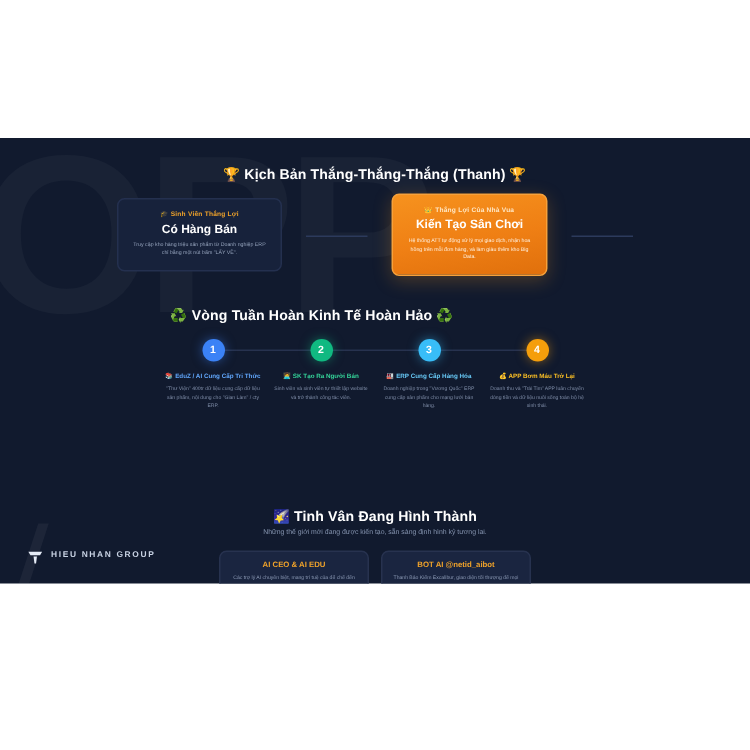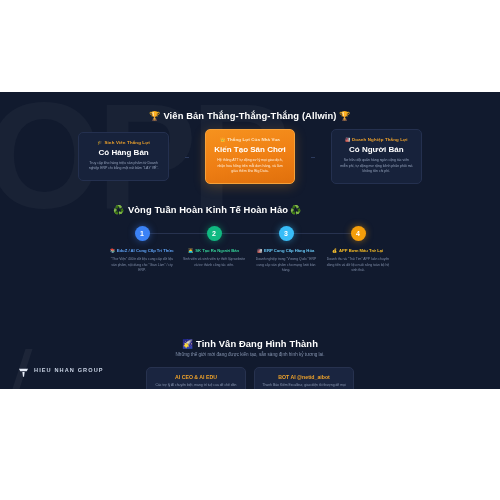--- a/index.html
+++ b/index.html
@@ -278,21 +278,21 @@
 
 <div id="canvas">
   <div id="panel">
 
     <div class="watermark">OPP</div>
     <div class="wm-swoosh"></div>
 
     <div id="sec1">
       <div class="section-title">
         <span class="emoji">🏆</span>
-        <span>Viên Bản Thắng-Thắng-Thắng (Allwin)</span>
+        <span>Kịch Bản Thắng-Thắng-Thắng (Thanh)</span>
         <span class="emoji">🏆</span>
       </div>
 
       <div id="sec1-cards">
 
         <div class="allwin-card side">
           <div class="card-kicker">
             <span>🎓</span>
             <span>Sinh Viên Thắng Lợi</span>
           </div>
@@ -306,28 +306,20 @@
           <div class="card-kicker">
             <span>👑</span>
             <span>Thắng Lợi Của Nhà Vua</span>
           </div>
           <div class="card-title">Kiến Tạo Sân Chơi</div>
           <div class="card-desc">Hệ thống ATT tự động xử lý mọi giao dịch, nhận hoa hồng trên mỗi đơn hàng, và làm giàu thêm kho Big Data.</div>
         </div>
 
         <div class="connector"></div>
 
-        <div class="allwin-card side">
-          <div class="card-kicker">
-            <span>🏭</span>
-            <span>Doanh Nghiệp Thắng Lợi</span>
-          </div>
-          <div class="card-title">Có Người Bán</div>
-          <div class="card-desc">Sở hữu đội quân hàng ngàn cộng tác viên miễn phí, tự động mở rộng kênh phân phối mà không tốn chi phí.</div>
-        </div>
 
       </div>
     </div>
 
     <div id="sec2">
       <div class="section-title">
         <span class="emoji title-green">♻️</span>
         <span>Vòng Tuần Hoàn Kinh Tế Hoàn Hảo</span>
         <span class="emoji title-green">♻️</span>
       </div>

